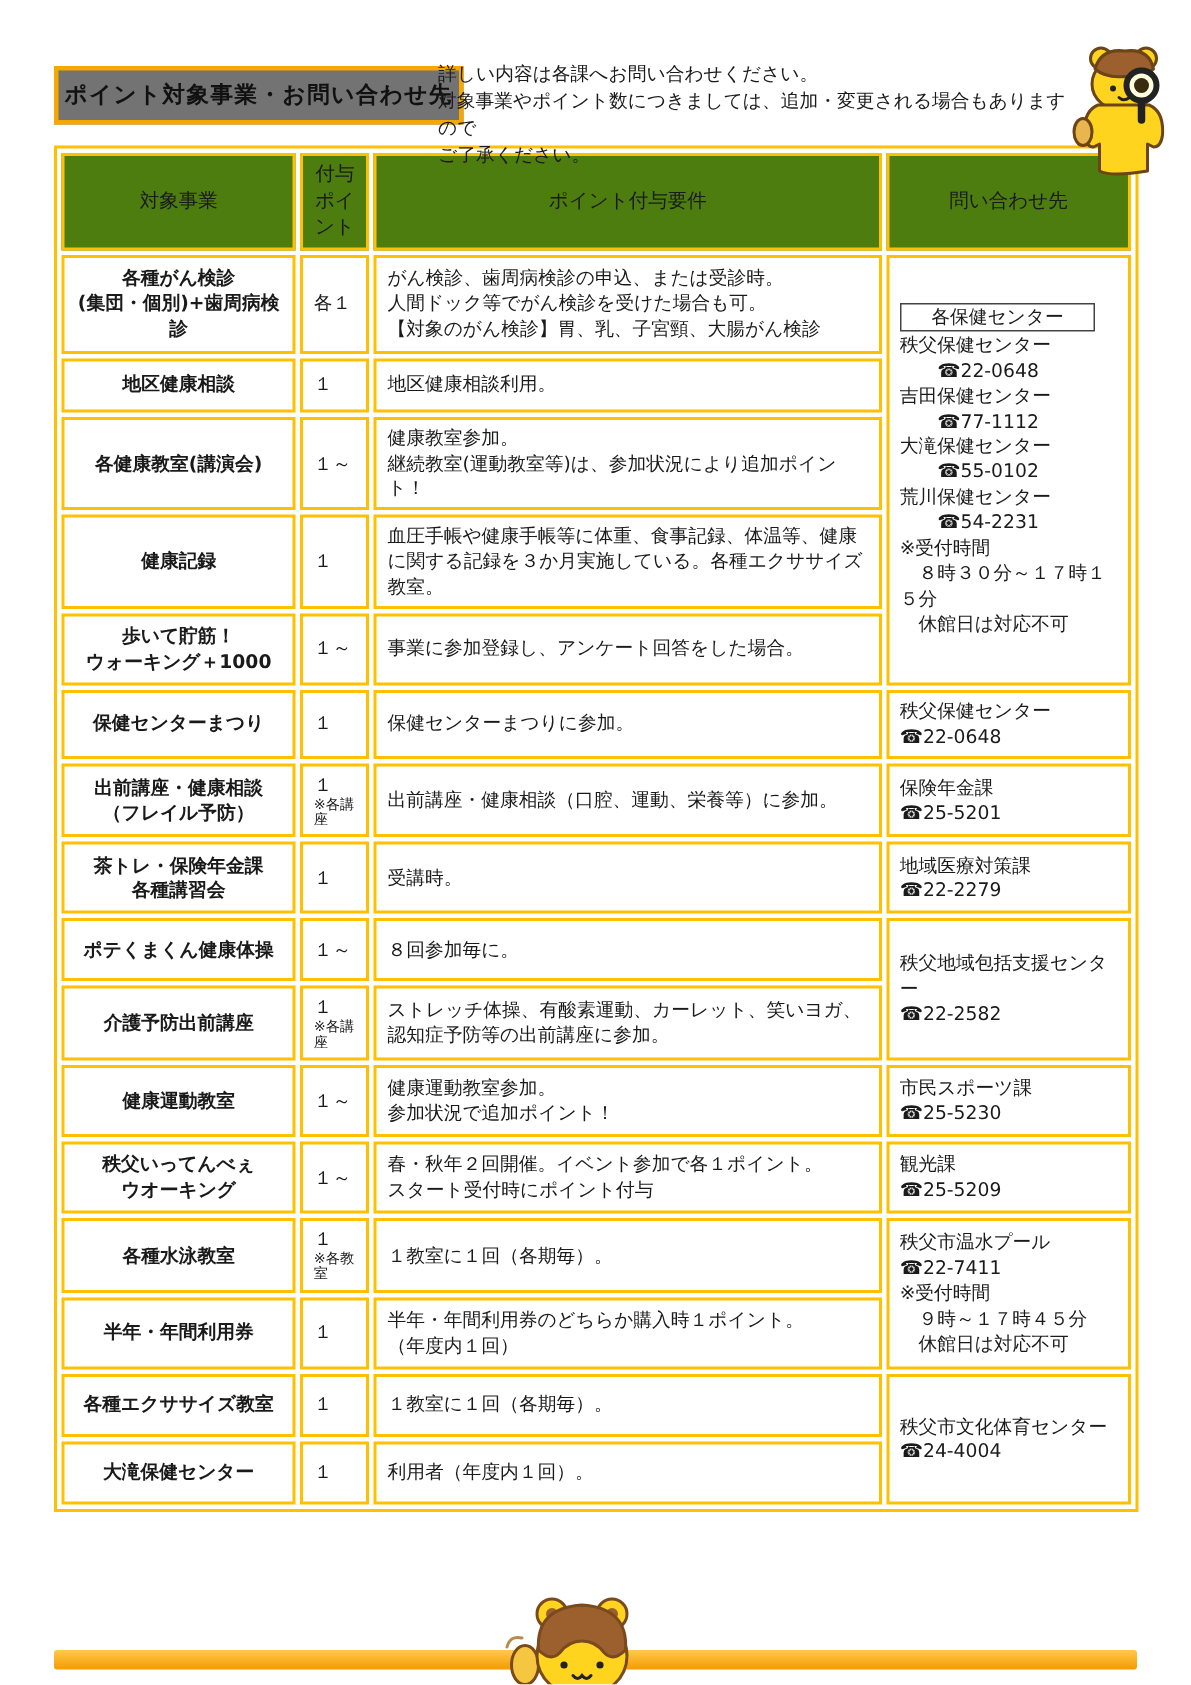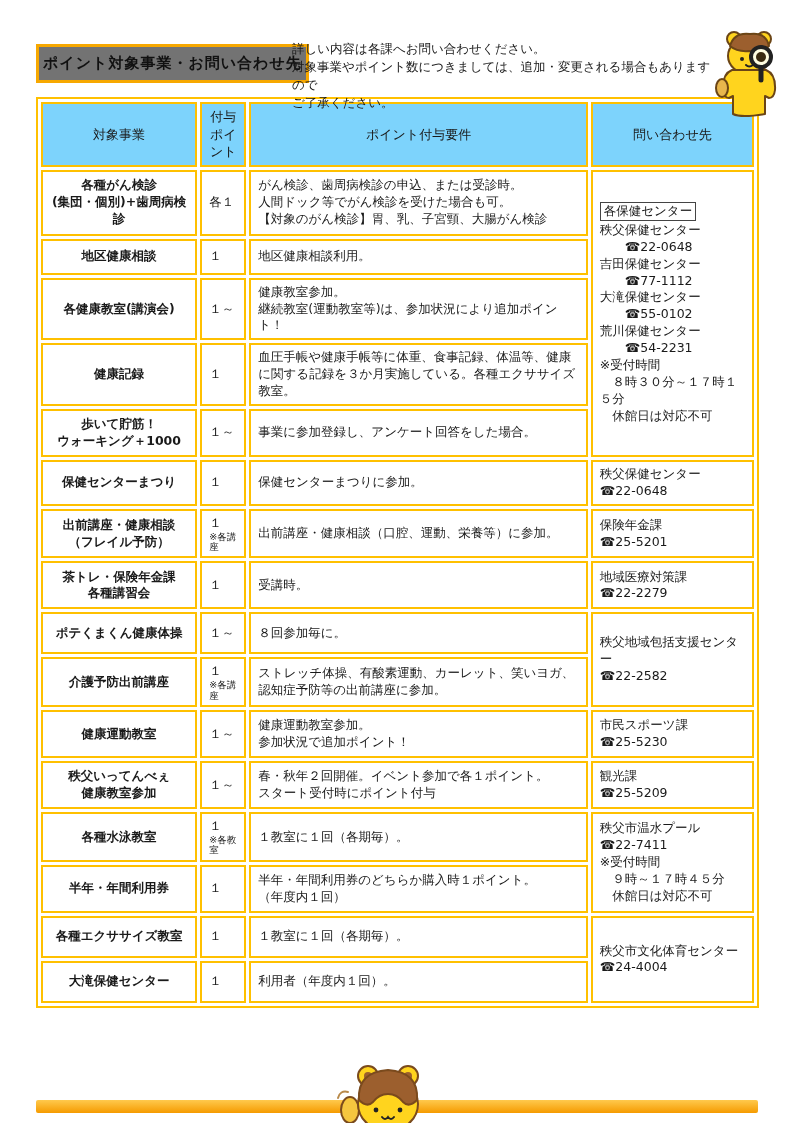--- a/index.html
+++ b/index.html
@@ -22,30 +22,30 @@
   
   table.grid{
     border-collapse:separate;border-spacing:3px;
     background:#fff;border:2px solid #FFC000;table-layout:fixed;
   }
   table.grid td,table.grid th{
     border:2px solid #FFC000;background:#fff;
     font-size:12.5px;line-height:1.35;padding:4px 7px;vertical-align:middle;
     overflow:hidden;
   }
-  table.grid th{background:#7dd3fc;font-weight:normal;text-align:center;font-size:13px;}
+  table.grid th{background:#4d7c0f;font-weight:normal;text-align:center;font-size:13px;}
   th.small-hd{font-size:10.5px;line-height:1.2;white-space:pre-line;padding:2px;}
 
   .main-table{width:723px;margin:14px 0 0 36px;}
   .cell-program{font-weight:bold;text-align:center;white-space:pre-line;font-size:12.5px;}
   .cell-points{text-align:left;}
   .points-note{display:block;font-size:9.5px;line-height:1.1;}
   .cell-req{white-space:pre-line;}
   .cell-contact{white-space:pre-line;vertical-align:middle;}
-  .boxed{display:inline-block;border:1px solid #444;padding:0 3px;margin-bottom:1px;}
+  .boxed{display:inline-block;border:1px solid #444;padding:0 20px;margin-bottom:1px;}
 
   .h36{height:36px}.h42{height:42px}.h48{height:48px}.h66{height:66px}
 
   
   .private-area{position:relative;margin:40px 0 0 36px;width:723px;}
   .mascot-peek{position:absolute;left:290px;top:10px;z-index:2;}
 
   .bottom-bar{
     position:absolute;left:36px;right:36px;bottom:10px;height:13px;
     background:linear-gradient(180deg,#FFC94D 0%,#F59B00 100%);border-radius:2px;
@@ -184,21 +184,21 @@
     <tr class="h48">
       <td class="cell-program">健康運動教室</td>
       <td class="cell-points">１～</td>
       <td class="cell-req">健康運動教室参加。
 参加状況で追加ポイント！</td>
       <td class="cell-contact">市民スポーツ課
 ☎25-5230</td>
     </tr>
     <tr class="h48">
       <td class="cell-program">秩父いってんべぇ
-健康教室参加</td>
+ウオーキング</td>
       <td class="cell-points">１～</td>
       <td class="cell-req">春・秋年２回開催。イベント参加で各１ポイント。
 スタート受付時にポイント付与</td>
       <td class="cell-contact">観光課
 ☎25-5209</td>
     </tr>
     <tr class="h42">
       <td class="cell-program">各種水泳教室</td>
       <td class="cell-points">
         <span>１</span>

